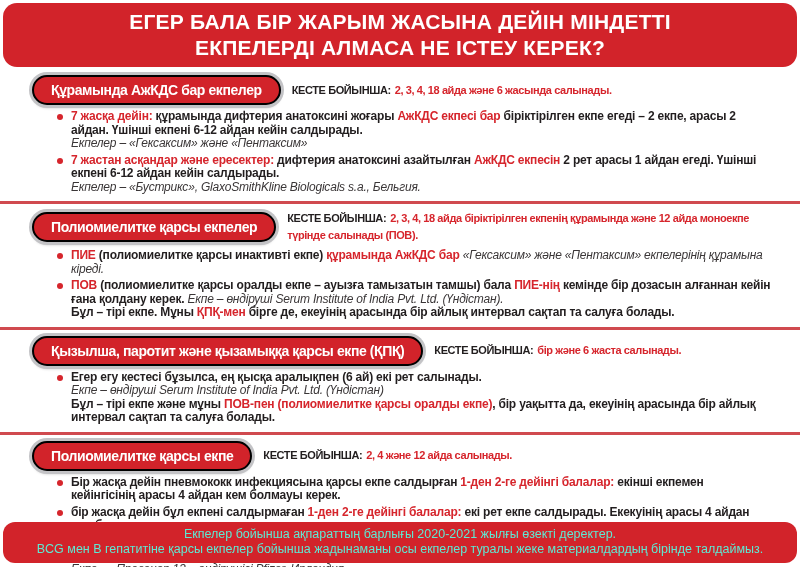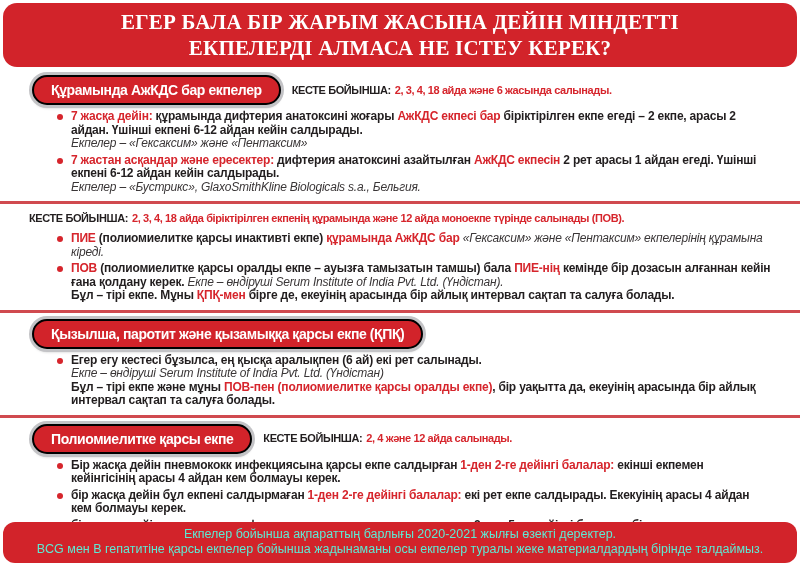--- a/index.html
+++ b/index.html
@@ -3,21 +3,21 @@
 <meta charset="utf-8">
 <style>
   * { box-sizing: border-box; margin: 0; padding: 0; }
   html,body { width:800px; height:567px; overflow:hidden; background:#fff;
     font-family:"Liberation Sans", sans-serif; }
   .poster { position:relative; width:800px; height:567px; background:#fff; padding:3px; }
 
   .header { background:var(--red,#d2232a); border-radius:14px; height:64px;
     display:flex; flex-direction:column; justify-content:center; align-items:center;
     color:#fff; font-weight:bold; font-size:21px; line-height:26px; letter-spacing:0.2px;
-    text-align:center;font-family:Liberation Serif, serif; }
+    text-align:center; }
 
   .content { padding:2px 26px 0 26px; }
 
   .section { margin-top:6px; }
   .section-head { display:flex; align-items:center; gap:11px; margin:4px 0 5px 0; }
   .badge { background:var(--red,#d2232a); color:#fff; font-weight:bold; font-size:14px;
     letter-spacing:-0.4px; padding:5px 17px; border-radius:999px; border:2px solid #000000;
     box-shadow:0 0 0 3px #c3c3c6, 0 3px 3px rgba(0,0,0,.22); white-space:nowrap;
     margin-left:3px; }
   .schedule { font-size:11px; font-weight:bold; color:var(--ink,#221e1f);
@@ -64,38 +64,40 @@
             <div><span class="red">7 жастан асқандар және ересектер: </span><span>дифтерия анатоксині азайтылған </span><span class="red">АжКДС екпесін</span><span> 2 рет арасы 1 айдан егеді. Үшінші екпені 6-12 айдан кейін салдырады.</span></div>
             <div><span class="it">Екпелер – «Бустрикс», GlaxoSmithKline Biologicals s.a., Бельгия.</span></div>
           </li>
         </ul>
     </div>
 
     <div class="divider"></div>
 
     <div class="section">
       <div class="section-head">
+        <span class="badge">Полиомиелитке қарсы екпелер</span>
         <span class="schedule"><span class="lbl">КЕСТЕ БОЙЫНША:</span><span class="red">2, 3, 4, 18 айда біріктірілген екпенің құрамында және 12 айда моноекпе түрінде салынады (ПОВ).</span></span>
       </div>
       <ul class="bullets">
           <li>
             <div><span class="red">ПИЕ</span><span> (полиомиелитке қарсы инактивті екпе) </span><span class="red">құрамында АжКДС бар</span><span class="it"> «Гексаксим» және «Пентаксим» екпелерінің құрамына кіреді.</span></div>
           </li>
           <li>
             <div><span class="red">ПОВ</span><span> (полиомиелитке қарсы оралды екпе – ауызға тамызатын тамшы) бала </span><span class="red">ПИЕ-нің</span><span> кемінде бір дозасын алғаннан кейін ғана қолдану керек. </span><span class="it">Екпе – өндіруші Serum Institute of India Pvt. Ltd. (Үндістан).</span></div>
             <div><span>Бұл – тірі екпе. Мұны </span><span class="red">ҚПҚ-мен</span><span> бірге де, екеуінің арасында бір айлық интервал сақтап та салуға болады.</span></div>
           </li>
         </ul>
     </div>
 
     <div class="divider"></div>
 
     <div class="section">
       <div class="section-head">
         <span class="badge">Қызылша, паротит және қызамыққа қарсы екпе (ҚПҚ)</span>
+        <span class="schedule"><span class="lbl">КЕСТЕ БОЙЫНША:</span><span class="red">бір және 6 жаста салынады.</span></span>
       </div>
       <ul class="bullets">
           <li>
             <div><span>Егер егу кестесі бұзылса, ең қысқа аралықпен (6 ай) екі рет салынады.</span></div>
             <div><span class="it">Екпе – өндіруші Serum Institute of India Pvt. Ltd. (Үндістан)</span></div>
             <div><span>Бұл – тірі екпе және мұны </span><span class="red">ПОВ-пен (полиомиелитке қарсы оралды екпе)</span><span>, бір уақытта да, екеуінің арасында бір айлық интервал сақтап та салуға болады.</span></div>
           </li>
         </ul>
     </div>
 

